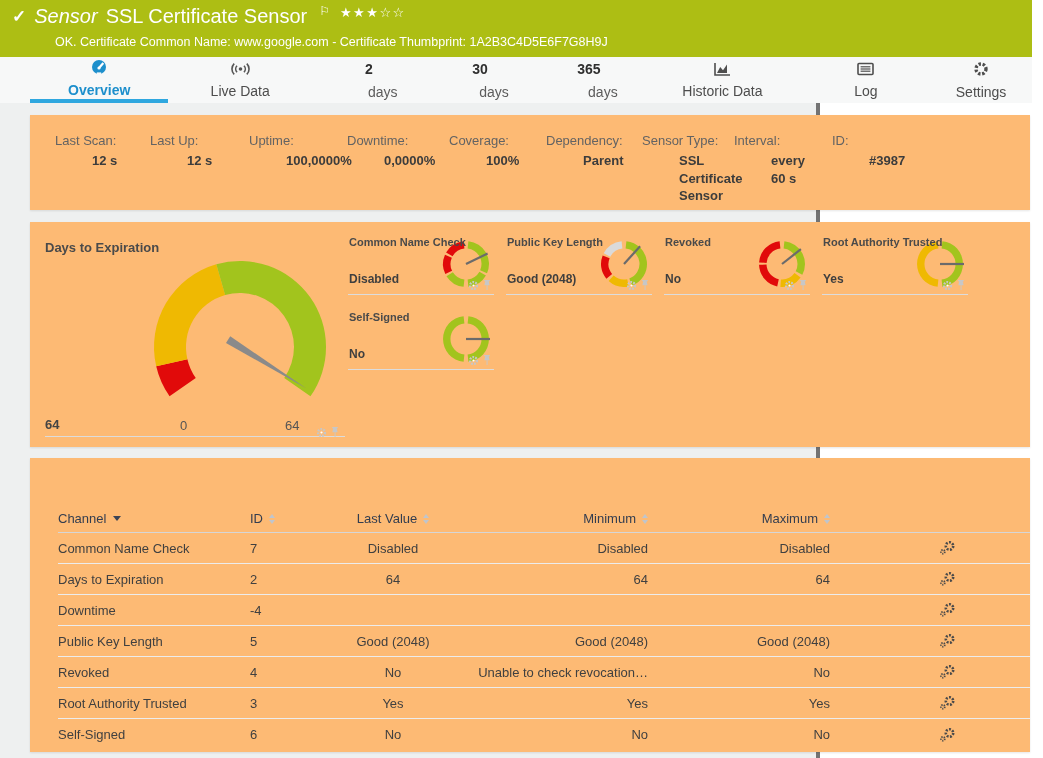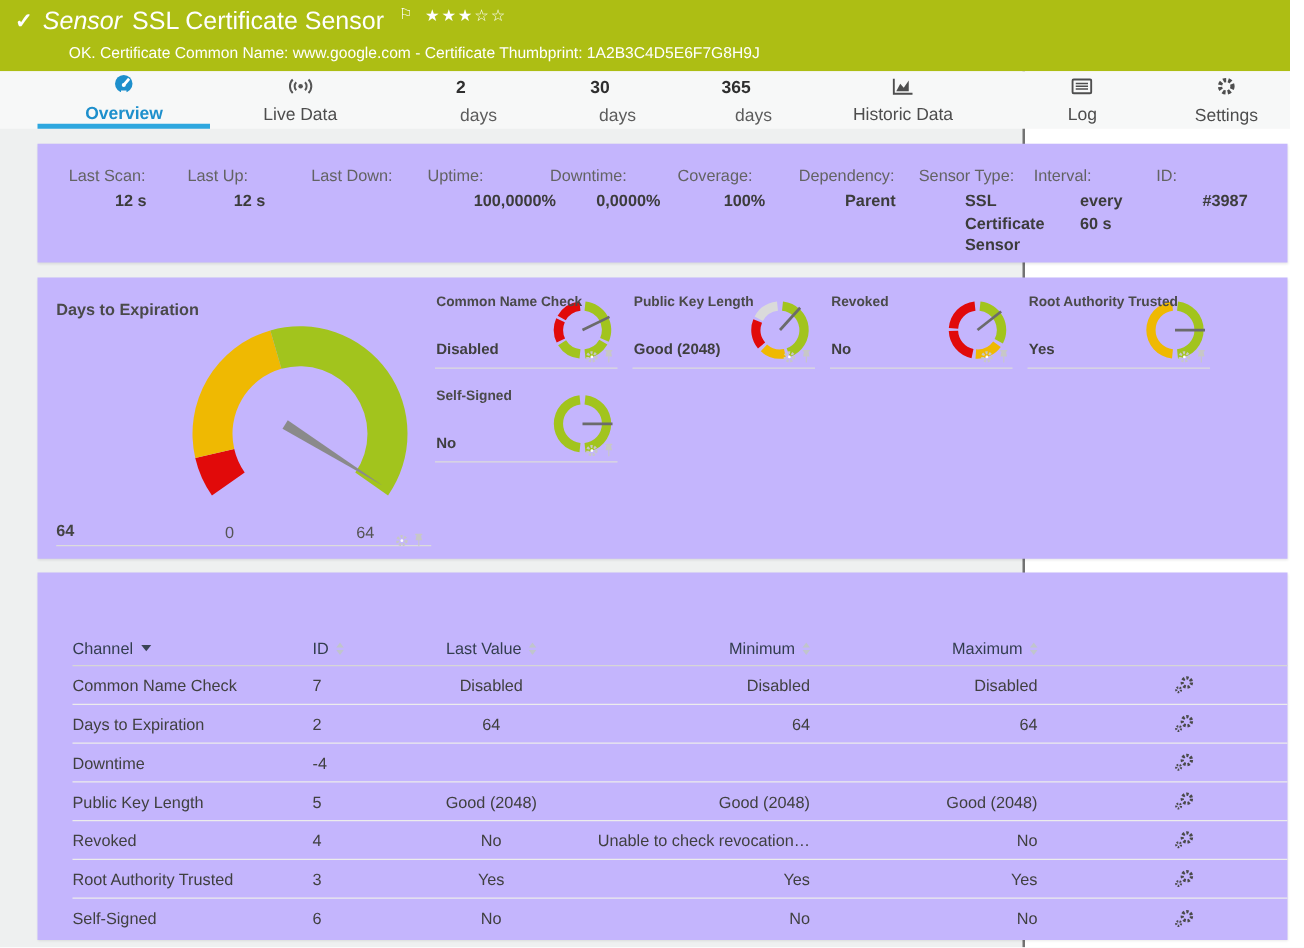--- a/index.html
+++ b/index.html
@@ -1,39 +1,39 @@
 <!DOCTYPE html>
 <html><head>
 <meta charset="utf-8">
 <style>
   * { margin:0; padding:0; box-sizing:border-box; }
   html,body { width:1043px; height:758px; background:#fff; font-family:"Liberation Sans", sans-serif; }
   .page { position:relative; width:1043px; height:758px; overflow:hidden; background:#fff; }
-  .frame { position:absolute; left:0; top:0; width:820px; height:758px; background:#eef0f0; border-right:2px solid #737373; }
+  .frame { position:absolute; left:0; top:0; width:820px; height:758px; background:#eef0f0; border-right:4px solid #737373; }
 
   
   .topbar { position:absolute; left:0; top:0; width:1032px; height:57px; background:#adbe14; color:#fff; }
   .title-row { position:absolute; left:12px; top:4px; white-space:nowrap; }
   .check { font-size:17px; font-weight:bold; margin-right:8px; vertical-align:1px; }
   .kind { font-style:italic; font-size:20px; margin-right:8px; }
   .sensor-title { font-size:20px; font-weight:normal; }
   .flag { font-size:12px; margin:0 10px 0 12px; vertical-align:8px; }
   .stars { font-size:13px; letter-spacing:1.5px; vertical-align:6px; cursor:pointer; }
   .status-msg { position:absolute; left:55px; top:35px; font-size:12.5px; }
 
   
   .tabs { position:absolute; left:0; top:57px; width:1032px; height:46px; background:#f7f8f8; display:flex; padding-left:30px; }
   .tab { height:46px; display:flex; align-items:center; justify-content:center; font-size:14px; color:#4d4d4d; cursor:pointer; gap:7px; white-space:nowrap;flex-direction:column; }
   .tab.active { color:#1d8fcc; border-bottom:4px solid #2ea7df; font-weight:bold; }
   .tab .num { font-weight:bold; color:#2f2f2f; }
   .tab .word { color:#5c5c5c;margin-left:28px; }
   .tab svg { flex:0 0 auto; }
 
   
-  .card { position:absolute; left:30px; width:1000px; background:#c4b5fd; box-shadow:0 1px 2px rgba(0,0,0,0.10); }
+  .card { position:absolute; left:30px; width:1000px; background:#fdba74; box-shadow:0 1px 2px rgba(0,0,0,0.10); }
 
   .info-card { top:115px; height:95px; display:flex; padding:18px 0 0 25px; }
   .info-col .lbl { font-size:13px; color:#636363; }
   .info-col .val { font-size:13px; font-weight:bold; color:#3c3c3c; margin-top:4px; line-height:1.35; padding-right:10px;margin-left:37px; }
 
   .gauges-card { top:222px; height:225px; }
   .main-gauge-cell { position:absolute; left:15px; top:10px; width:300px; height:205px; border-bottom:1px solid #dcdcdc; }
   .mg-title { position:absolute; left:0; top:8px; font-size:13px; font-weight:bold; color:#4a4a4a; }
   .mg-svg { position:absolute; left:90px; top:15px; }
   .mg-value { position:absolute; left:0; top:185px; font-size:13px; font-weight:bold; color:#444; }
@@ -140,24 +140,20 @@
 
     <section class="card info-card">
       <div class="info-col" style="width:95px">
           <div class="lbl">Last Scan:</div>
           <div class="val">12 s</div>
         </div>
       <div class="info-col" style="width:99px">
           <div class="lbl">Last Up:</div>
           <div class="val">12 s</div>
         </div>
-      <div class="info-col" style="width:93px">
-          <div class="lbl">Last Down:</div>
-          <div class="val"></div>
-        </div>
       <div class="info-col" style="width:98px">
           <div class="lbl">Uptime:</div>
           <div class="val">100,0000%</div>
         </div>
       <div class="info-col" style="width:102px">
           <div class="lbl">Downtime:</div>
           <div class="val">0,0000%</div>
         </div>
       <div class="info-col" style="width:97px">
           <div class="lbl">Coverage:</div>

